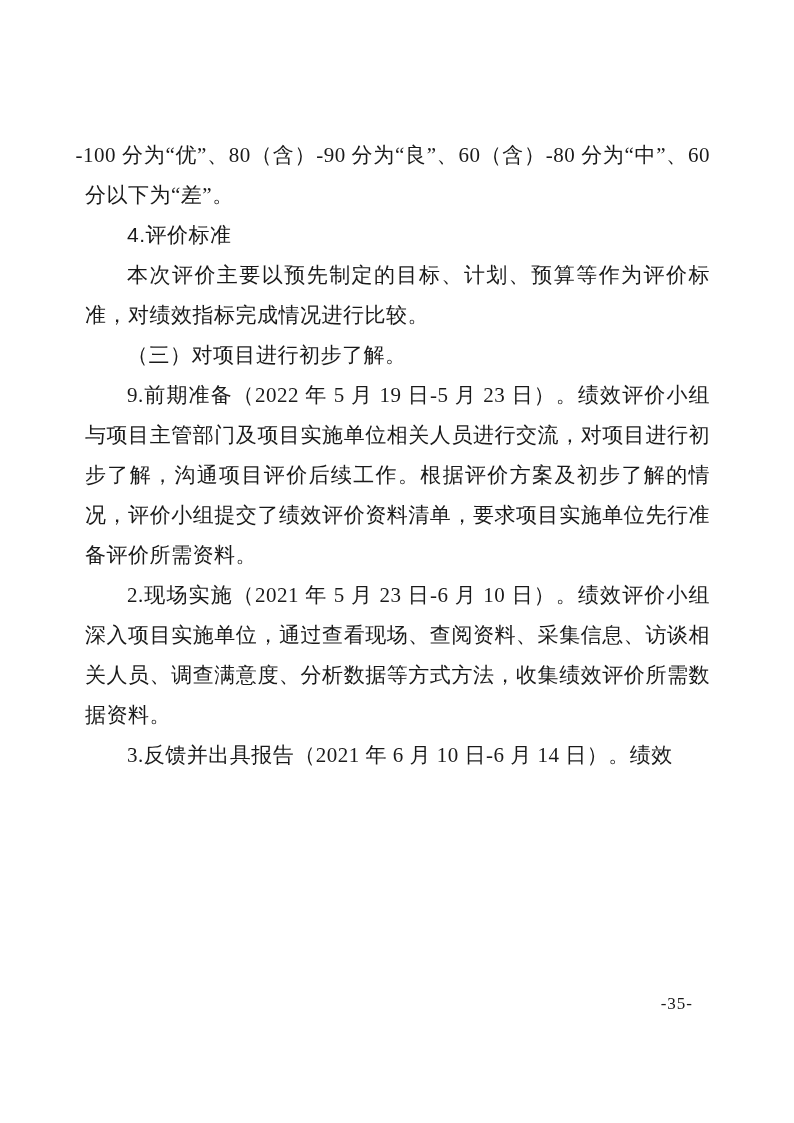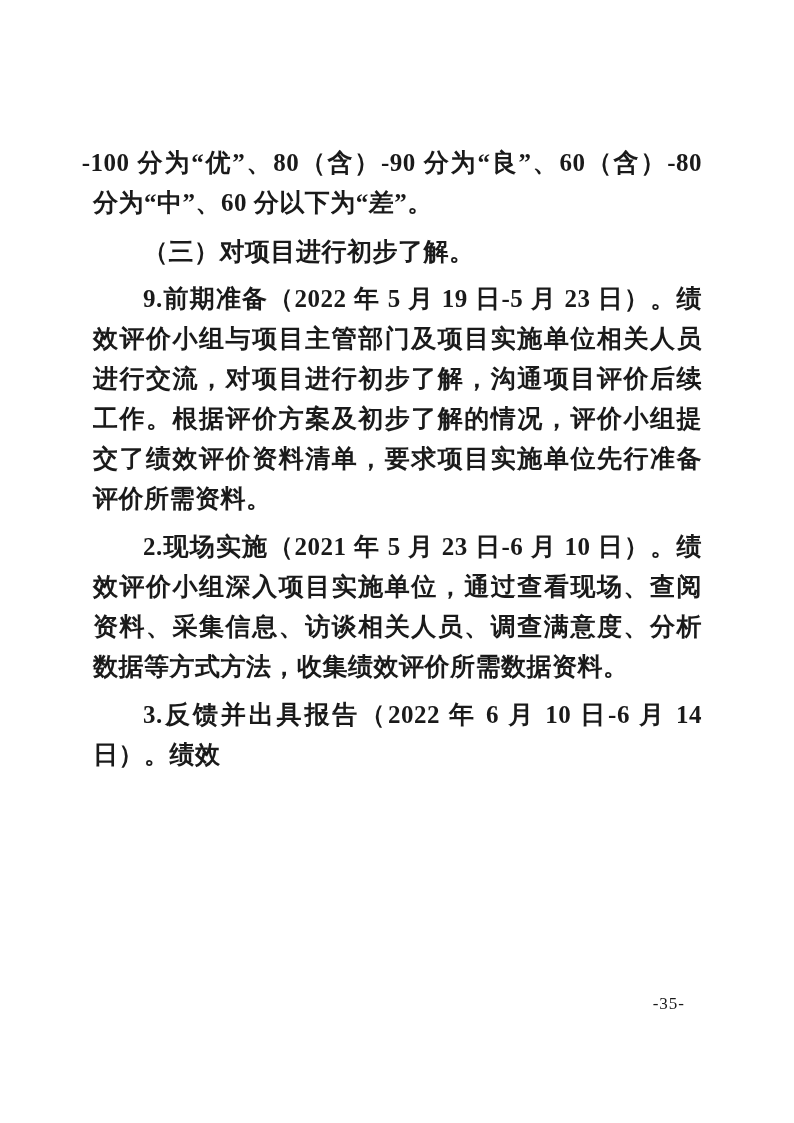--- a/index.html
+++ b/index.html
@@ -16,52 +16,54 @@
     font-family: "Liberation Serif", "DejaVu Serif", serif;
     color: #1a1a1a;
   }
   .content {
     position: absolute;
     left: 85px;
     top: 135px;
     width: 625px;
   }
   .content p, .content h4 {
-    margin: 8px;
+    margin: 0;
     padding: 0;
-    font-size: 25px;
+    font-size: 21px;
     line-height: 40px;
     text-align: justify;
     text-justify: inter-character;
     letter-spacing: 0.5px;
-    font-weight: bold;
+    font-weight: normal;
   }
   .indent { text-indent: 2em; }
   .continuation { text-indent: -0.45em; }
   .heading {
     font-weight: 700;
     font-family: "Liberation Sans", "DejaVu Sans", sans-serif;
     text-align: left;
   }
   .page-number {
     position: absolute;
     top: 992px;
-    right: 109px;
+    right: 101px;
     font-size: 17px;
     line-height: 24px;
     letter-spacing: 1px;
     color: #1a1a1a;
     font-family: "Liberation Serif", "DejaVu Serif", serif;
   }
 </style>
 </head>
 <body>
 
 <div class="page">
   <div class="content">
     <p class="continuation">-100 分为“优”、80（含）-90 分为“良”、60（含）-80 分为“中”、60 分以下为“差”。</p>
+    <h4 class="heading indent">4.评价标准</h4>
+    <p class="indent">本次评价主要以预先制定的目标、计划、预算等作为评价标准，对绩效指标完成情况进行比较。</p>
     <h4 class="heading indent">（三）对项目进行初步了解。</h4>
     <p class="indent">9.前期准备（2022 年 5 月 19 日-5 月 23 日）。绩效评价小组与项目主管部门及项目实施单位相关人员进行交流，对项目进行初步了解，沟通项目评价后续工作。根据评价方案及初步了解的情况，评价小组提交了绩效评价资料清单，要求项目实施单位先行准备评价所需资料。</p>
     <p class="indent">2.现场实施（2021 年 5 月 23 日-6 月 10 日）。绩效评价小组深入项目实施单位，通过查看现场、查阅资料、采集信息、访谈相关人员、调查满意度、分析数据等方式方法，收集绩效评价所需数据资料。</p>
-    <p class="indent">3.反馈并出具报告（2022 年 6 月 10 日-6 月 14 日）。绩效</p>
+    <p class="indent">3.反馈并出具报告（2021 年 6 月 10 日-6 月 14 日）。绩效</p>
   </div>
   <div class="page-number">-35-</div>
 </div>
 
 </body></html>

